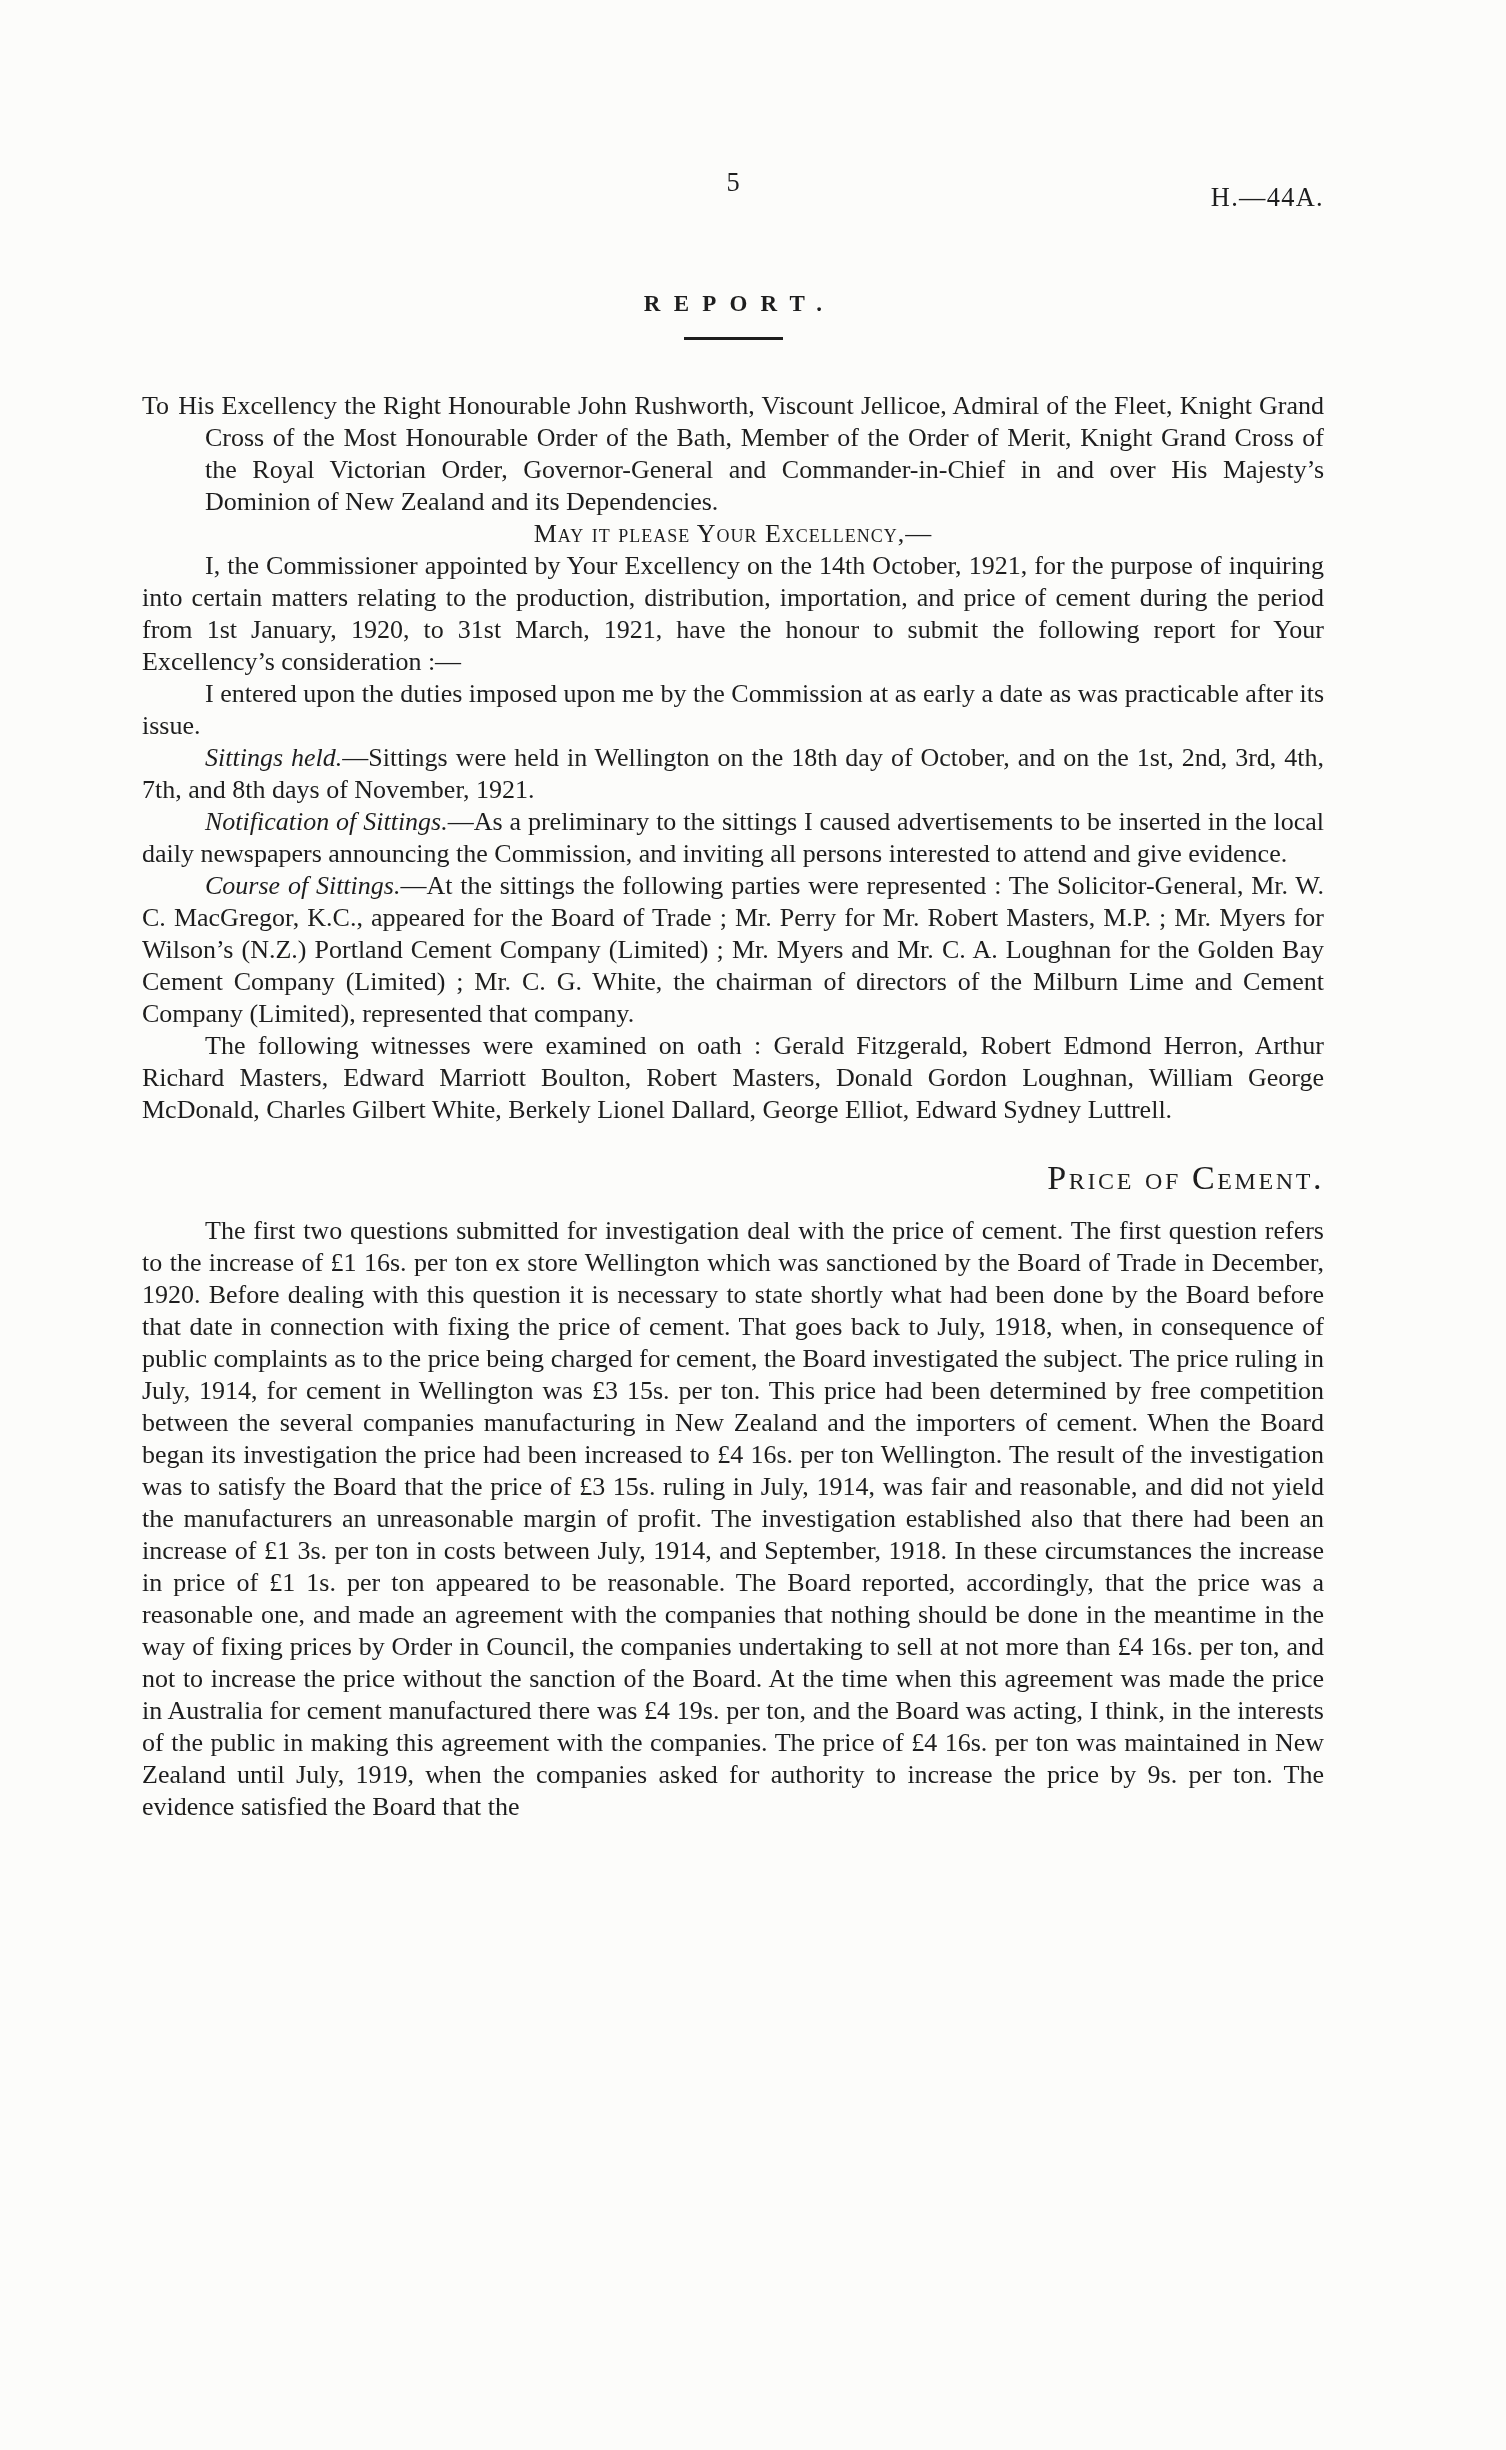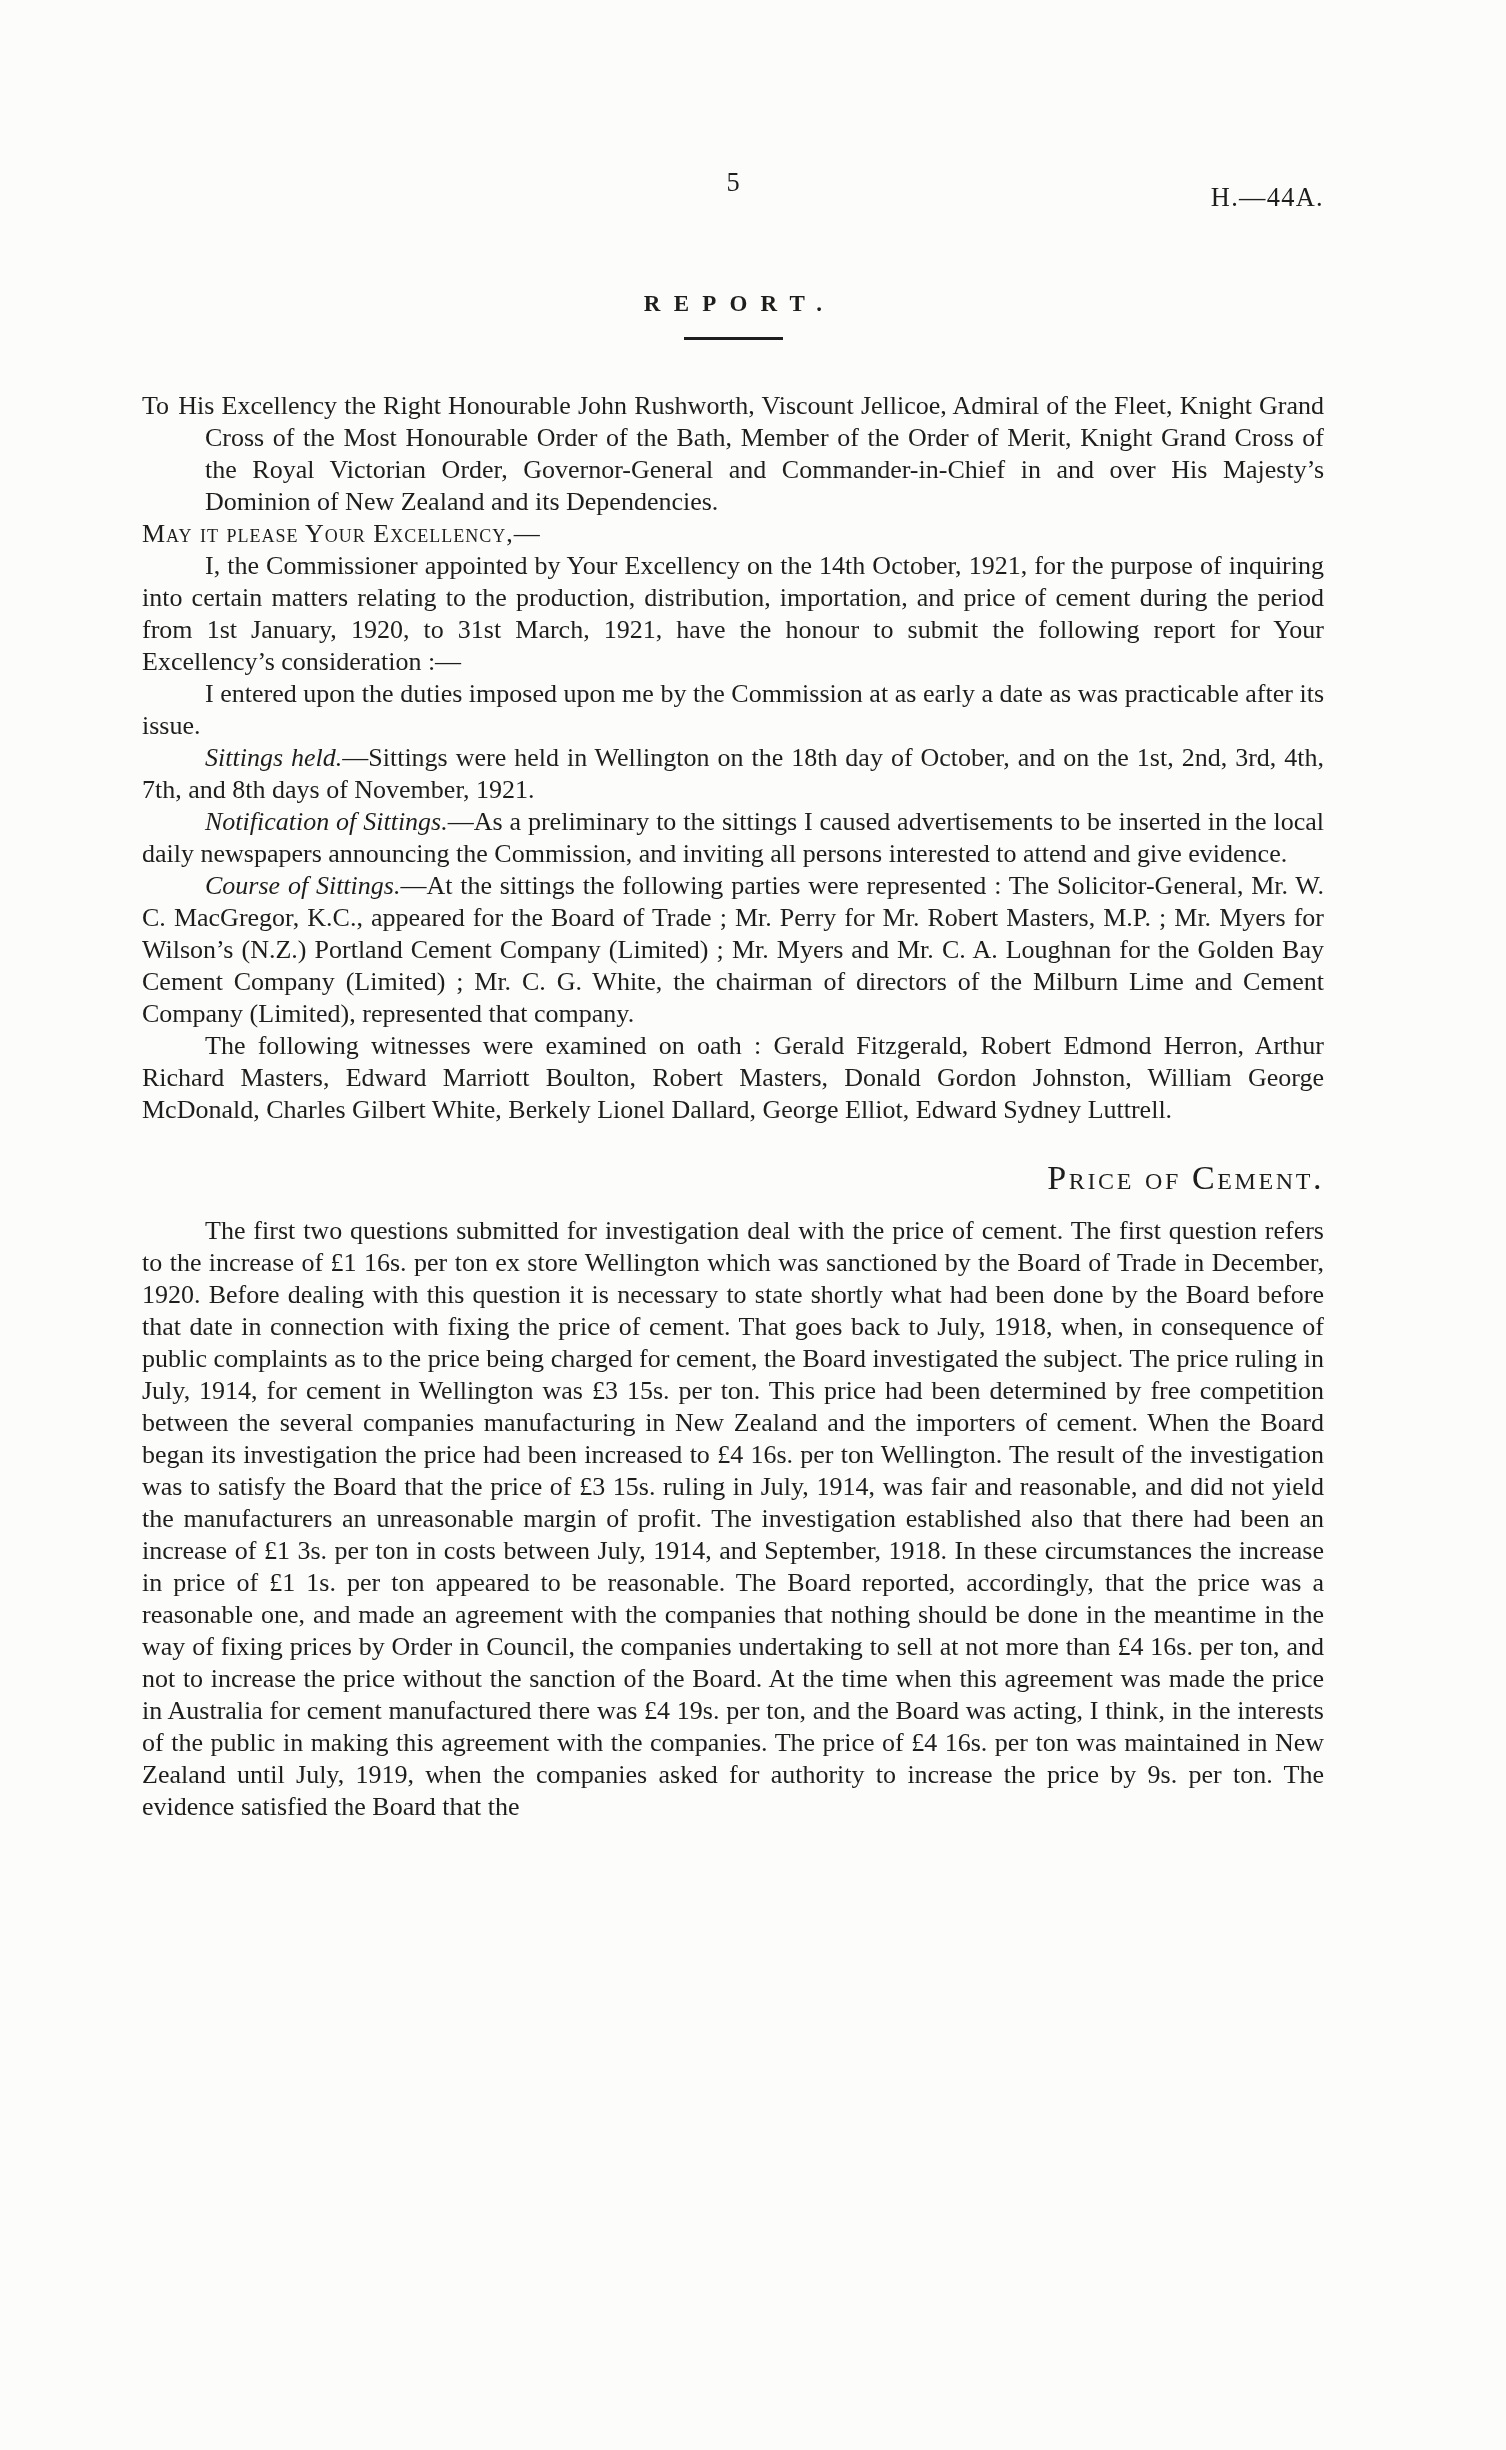--- a/index.html
+++ b/index.html
@@ -72,21 +72,21 @@
     text-indent: -63px;
   }
   .address-prefix {
     margin-right: 9.2px;
     margin-top: 28px;
   }
 
   p.salutation {
     font-variant: small-caps;
     letter-spacing: 1px;
-    text-align: left;
+    text-align: center;
   }
 
   p.indent {
     text-indent: 63px;
   }
 
   .lead {
     font-style: italic;
   }
 
@@ -122,21 +122,21 @@
     <p class="para indent">I, the Commissioner appointed by Your Excellency on the 14th October, 1921, for the purpose of inquiring into certain matters relating to the production, distribution, importation, and price of cement during the period from 1st January, 1920, to 31st March, 1921, have the honour to submit the following report for Your Excellency’s consideration :—</p>
 
     <p class="para indent">I entered upon the duties imposed upon me by the Commission at as early a date as was practicable after its issue.</p>
 
     <p class="para indent"><i class="lead">Sittings held.</i><span>—Sittings were held in Wellington on the 18th day of October, and on the 1st, 2nd, 3rd, 4th, 7th, and 8th days of November, 1921.</span></p>
 
     <p class="para indent"><i class="lead">Notification of Sittings.</i><span>—As a preliminary to the sittings I caused advertisements to be inserted in the local daily newspapers announcing the Commission, and inviting all persons interested to attend and give evidence.</span></p>
 
     <p class="para indent"><i class="lead">Course of Sittings.</i><span>—At the sittings the following parties were represented : The Solicitor-General, Mr. W. C. MacGregor, K.C., appeared for the Board of Trade ; Mr. Perry for Mr. Robert Masters, M.P. ; Mr. Myers for Wilson’s (N.Z.) Portland Cement Company (Limited) ; Mr. Myers and Mr. C. A. Loughnan for the Golden Bay Cement Company (Limited) ; Mr. C. G. White, the chairman of directors of the Milburn Lime and Cement Company (Limited), represented that company.</span></p>
 
-    <p class="para indent">The following witnesses were examined on oath : Gerald Fitzgerald, Robert Edmond Herron, Arthur Richard Masters, Edward Marriott Boulton, Robert Masters, Donald Gordon Johnston, William George McDonald, Charles Gilbert White, Berkely Lionel Dallard, George Elliot, Edward Sydney Luttrell.</p>
+    <p class="para indent">The following witnesses were examined on oath : Gerald Fitzgerald, Robert Edmond Herron, Arthur Richard Masters, Edward Marriott Boulton, Robert Masters, Donald Gordon Loughnan, William George McDonald, Charles Gilbert White, Berkely Lionel Dallard, George Elliot, Edward Sydney Luttrell.</p>
 
     <h2 class="section-heading">Price of Cement.</h2>
 
     <p class="para indent">The first two questions submitted for investigation deal with the price of cement. The first question refers to the increase of £1 16s. per ton ex store Wellington which was sanctioned by the Board of Trade in December, 1920. Before dealing with this question it is necessary to state shortly what had been done by the Board before that date in connection with fixing the price of cement. That goes back to July, 1918, when, in consequence of public complaints as to the price being charged for cement, the Board investigated the subject. The price ruling in July, 1914, for cement in Wellington was £3 15s. per ton. This price had been determined by free competition between the several companies manufacturing in New Zealand and the importers of cement. When the Board began its investigation the price had been increased to £4 16s. per ton Wellington. The result of the investigation was to satisfy the Board that the price of £3 15s. ruling in July, 1914, was fair and reasonable, and did not yield the manufacturers an unreasonable margin of profit. The investigation established also that there had been an increase of £1 3s. per ton in costs between July, 1914, and September, 1918. In these circumstances the increase in price of £1 1s. per ton appeared to be reasonable. The Board reported, accordingly, that the price was a reasonable one, and made an agreement with the companies that nothing should be done in the meantime in the way of fixing prices by Order in Council, the companies undertaking to sell at not more than £4 16s. per ton, and not to increase the price without the sanction of the Board. At the time when this agreement was made the price in Australia for cement manufactured there was £4 19s. per ton, and the Board was acting, I think, in the interests of the public in making this agreement with the companies. The price of £4 16s. per ton was maintained in New Zealand until July, 1919, when the companies asked for authority to increase the price by 9s. per ton. The evidence satisfied the Board that the</p>
 
   </div>
 
 </div>
 
 

